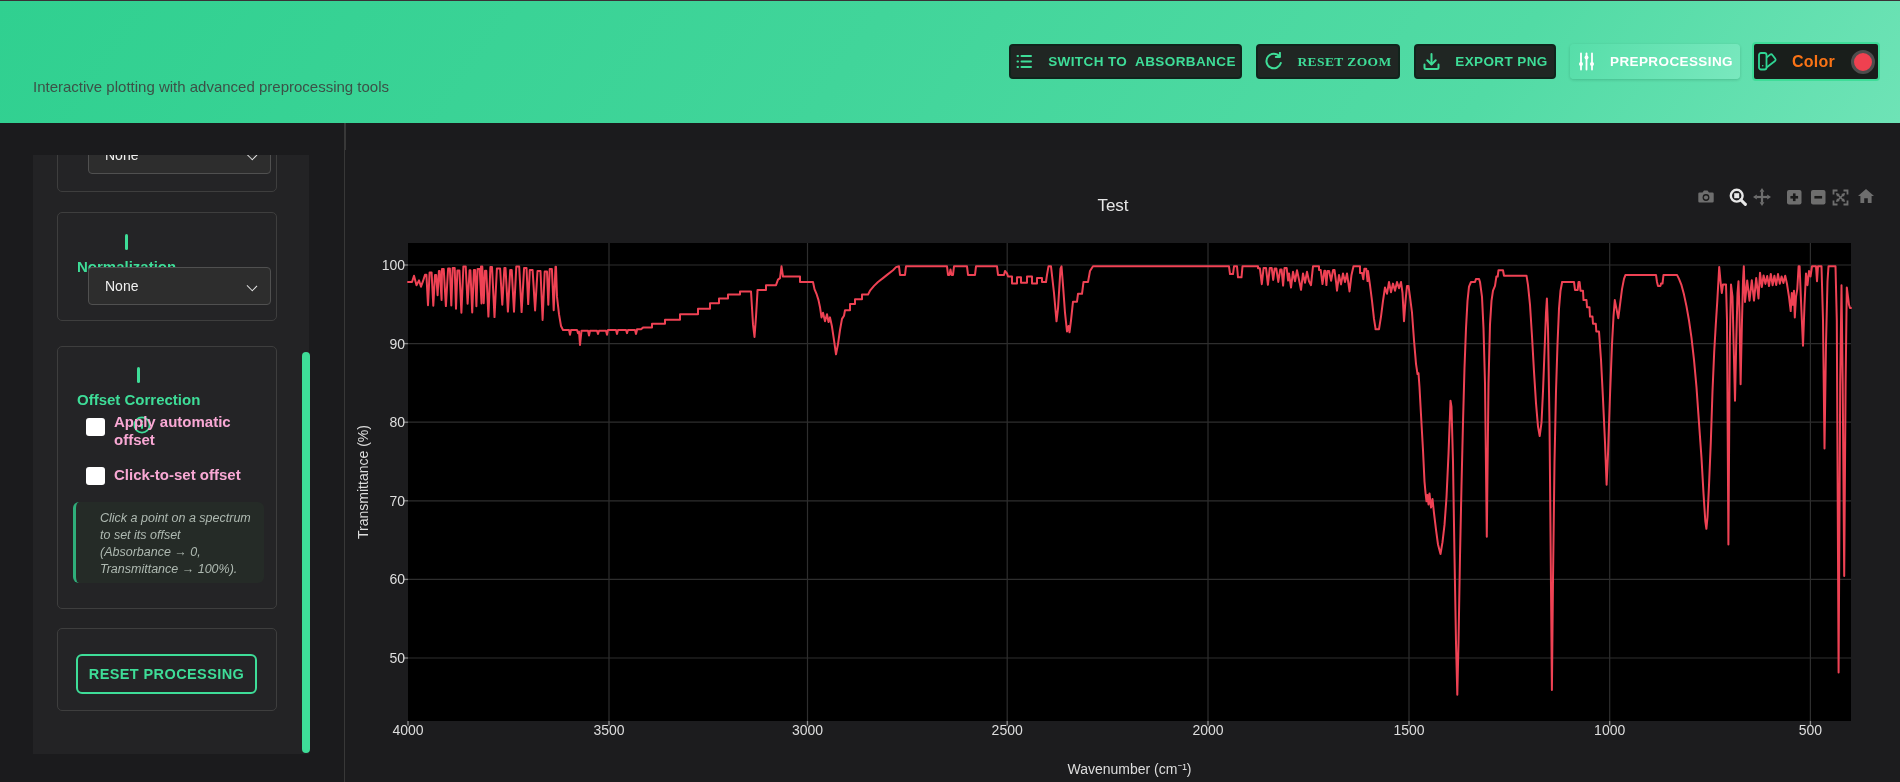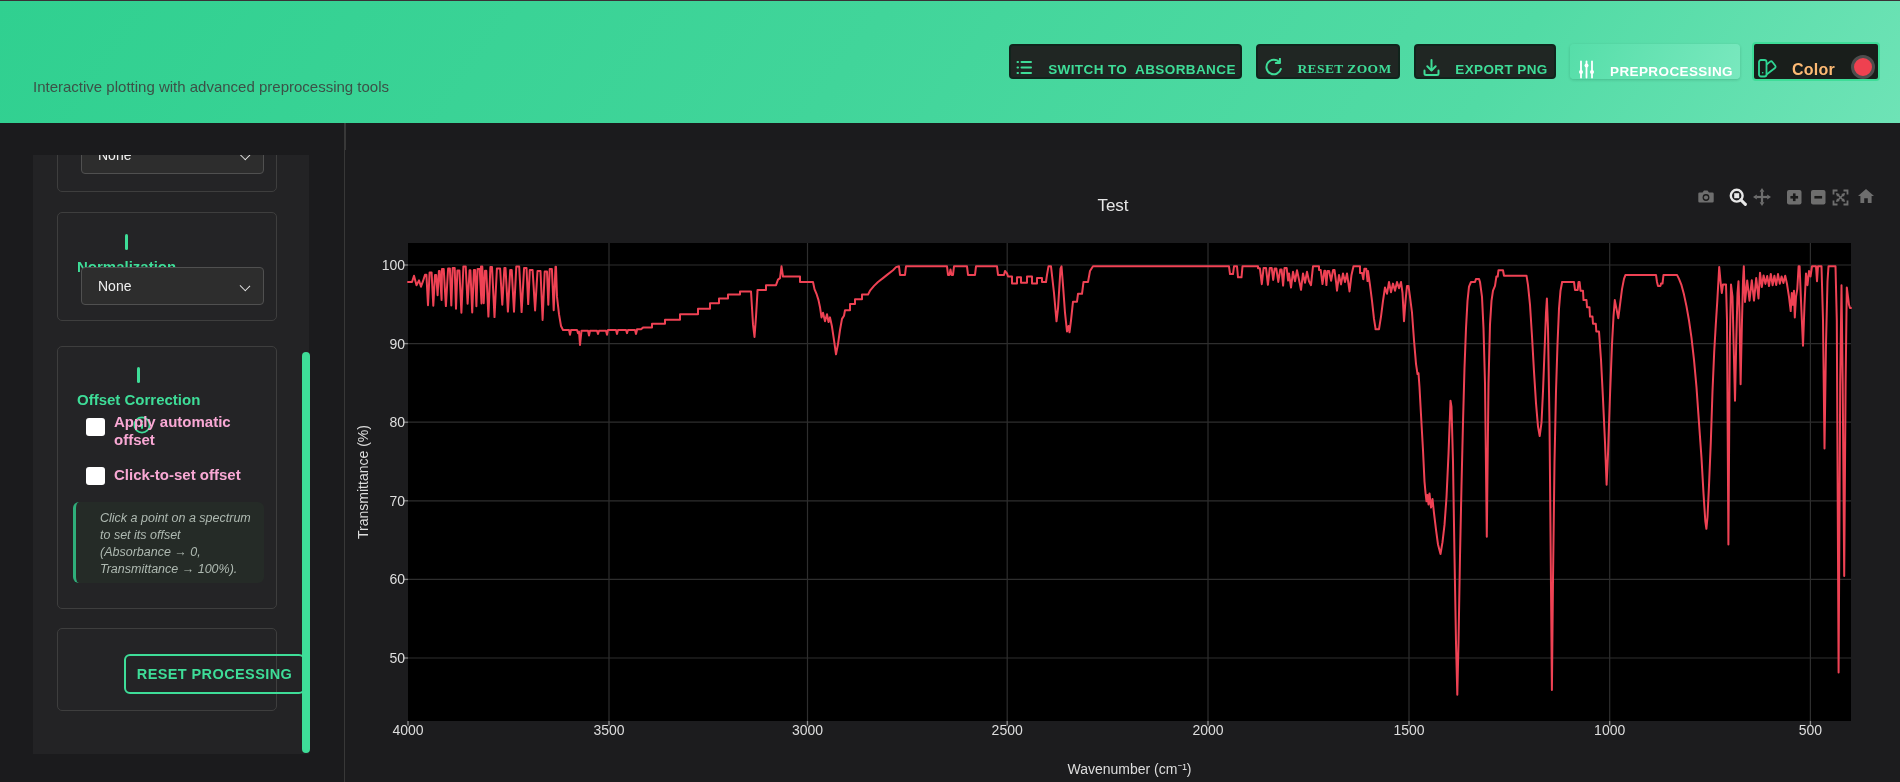--- a/index.html
+++ b/index.html
@@ -3,52 +3,52 @@
 <style>
 * { margin:0; padding:0; box-sizing:border-box; }
 html,body { width:1900px; height:782px; overflow:hidden; background:#1b1b1d;
   font-family:"Liberation Sans",sans-serif; }
 .header { position:absolute; left:0; top:0; width:1900px; height:123px;
   background:linear-gradient(125deg,#30d090 0%,#41d59a 45%,#52dba5 78%,#6ee3b6 100%); }
 .topstrip { position:absolute; left:0; top:0; width:1900px; height:1px; background:#3a3136; z-index:5; }
 .header h1 { position:absolute; left:33px; top:30px; font-size:28px; font-weight:bold;
   color:#0c1210; letter-spacing:-0.3px; }
 .header .sub { position:absolute; left:33px; top:78px; font-size:15px; color:#3c5147; }
-.btn { position:absolute; top:44px; height:35px; display:flex; align-items:flex-end;
+.btn { position:absolute; top:44px; height:35px; display:flex; align-items:center;
   justify-content:center; gap:14px; background:#202623; border:2px solid #10241c;
   border-radius:4px; color:#3edd98; font-weight:bold; font-size:13.5px;
   letter-spacing:0.4px; font-family:"Liberation Sans",sans-serif; }
 .btn svg { flex:0 0 auto; }
 .btn.green { background:linear-gradient(115deg,#56dea9 0%,#79e8be 100%); box-shadow:0 1px 3px rgba(0,60,35,0.2);
   border:none; color:#ffffff; height:35px; }
 .btn.colorbtn { top:42px; height:39px; background:#191e1b; border:2px solid #3edd98;
-  color:#fdba74; font-size:16px; letter-spacing:0.2px; text-transform:none; }
+  color:#f97316; font-size:16px; letter-spacing:0.2px; text-transform:none; }
 .reddot { width:24px; height:24px; border-radius:50%; background:#ef4150;
   border:3px solid #4d4d4d; margin-left:2px; }
 .sidebar { position:absolute; left:33px; top:155px; width:276px; height:599px;
   background:#232325; overflow:hidden; }
 .box { position:absolute; left:24px; width:220px; background:#242426;
   border:1px solid #3e3e3e; border-radius:5px; }
 .seclabel { position:absolute; left:19px; display:flex; align-items:center; gap:8px;
   color:#3edd98; font-weight:bold; font-size:15px;flex-direction:column; }
 .seclabel .bar { width:3px; height:16px; background:#3edd98; border-radius:2px; }
-.select { position:absolute; left:23px; width:183px; height:38px; background:#2d2d2d;
+.select { position:absolute; left:30px; width:183px; height:38px; background:#2d2d2d;
   border:1px solid #505050; border-radius:4px; color:#f0f0f0; font-size:14px;
   display:flex; align-items:center; padding-left:16px; }
 .select:after { content:""; position:absolute; right:14px; top:14px; width:7px; height:7px;
   border-right:1.7px solid #e8e8e8; border-bottom:1.7px solid #e8e8e8; transform:rotate(45deg) scale(1,0.9); }
 .cb { position:absolute; left:28px; width:19px; height:18px; background:#ffffff; border-radius:3px; }
 .cblabel { position:absolute; left:56px; color:#f9a8d4; font-weight:bold; font-size:15px; line-height:18px; }
 .note { position:absolute; left:15px; top:155px; width:191px; height:81px; background:#252b27; border-left:3px solid #2fae7a;
   border-radius:6px; color:#aeb9b1; font-style:italic; font-size:12.5px; line-height:17px;
   padding:8px 0 0 24px; }
 .resetbtn { position:absolute; left:18px; top:25px; width:181px; height:40px;
   background:transparent; border:2px solid #3edd98; border-radius:6px; color:#3edd98;
   font-weight:bold; font-size:14.5px; letter-spacing:0.4px; display:flex;
-  align-items:center; justify-content:center;margin-left:48px; }
+  align-items:center; justify-content:center; }
 .thumb { position:absolute; left:302px; top:352px; width:7.5px; height:401px;
   background:#3edd98; border-radius:4px; }
 .divider { position:absolute; left:344px; top:123px; width:2px; height:659px; background:#383838; }
 .chart { position:absolute; left:345px; top:123px; width:1555px; height:659px; background:#1c1c1e;margin-top:27px; }
 .tick { fill:#dedede; font-size:14px; }
 </style></head>
 <body>
 <div class="topstrip"></div>
 <div class="header">
   <div class="sub">Interactive plotting with advanced preprocessing tools</div>

